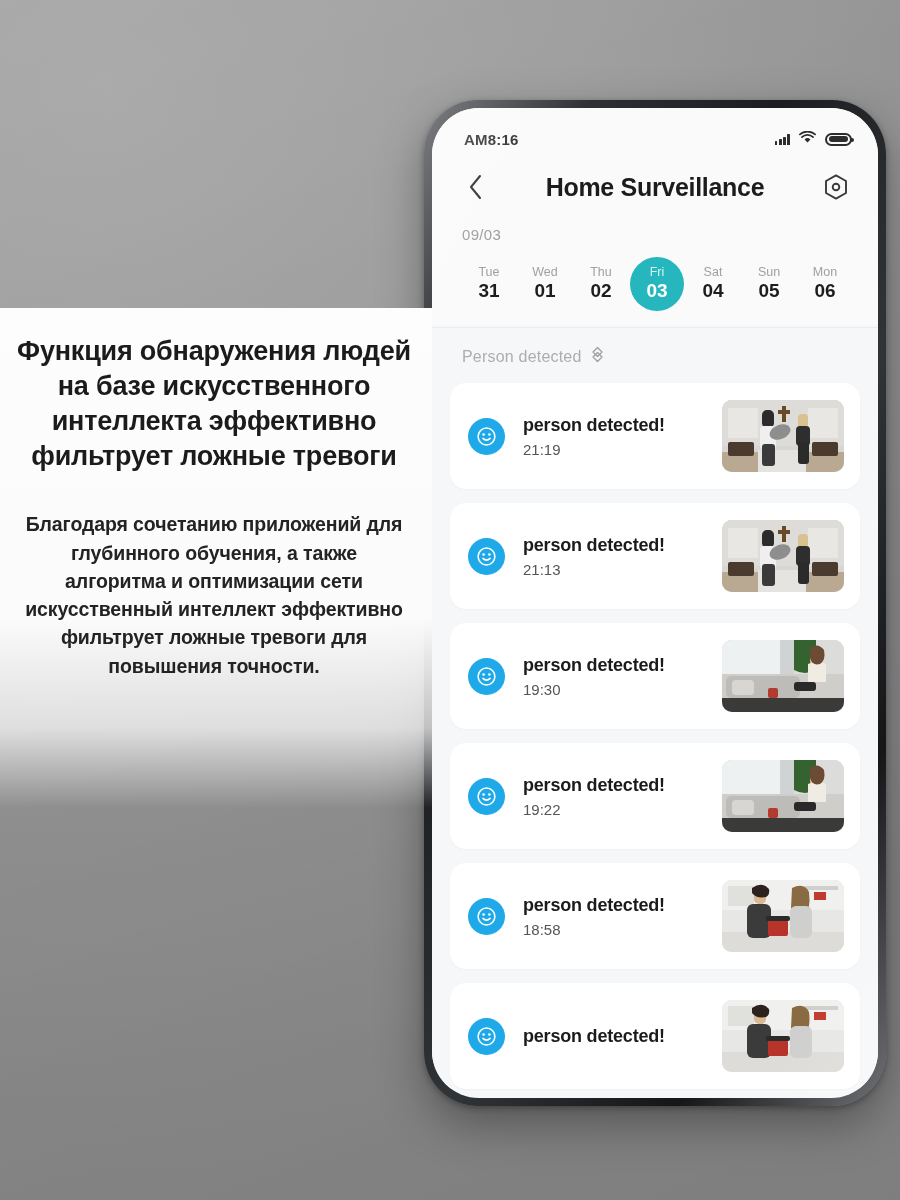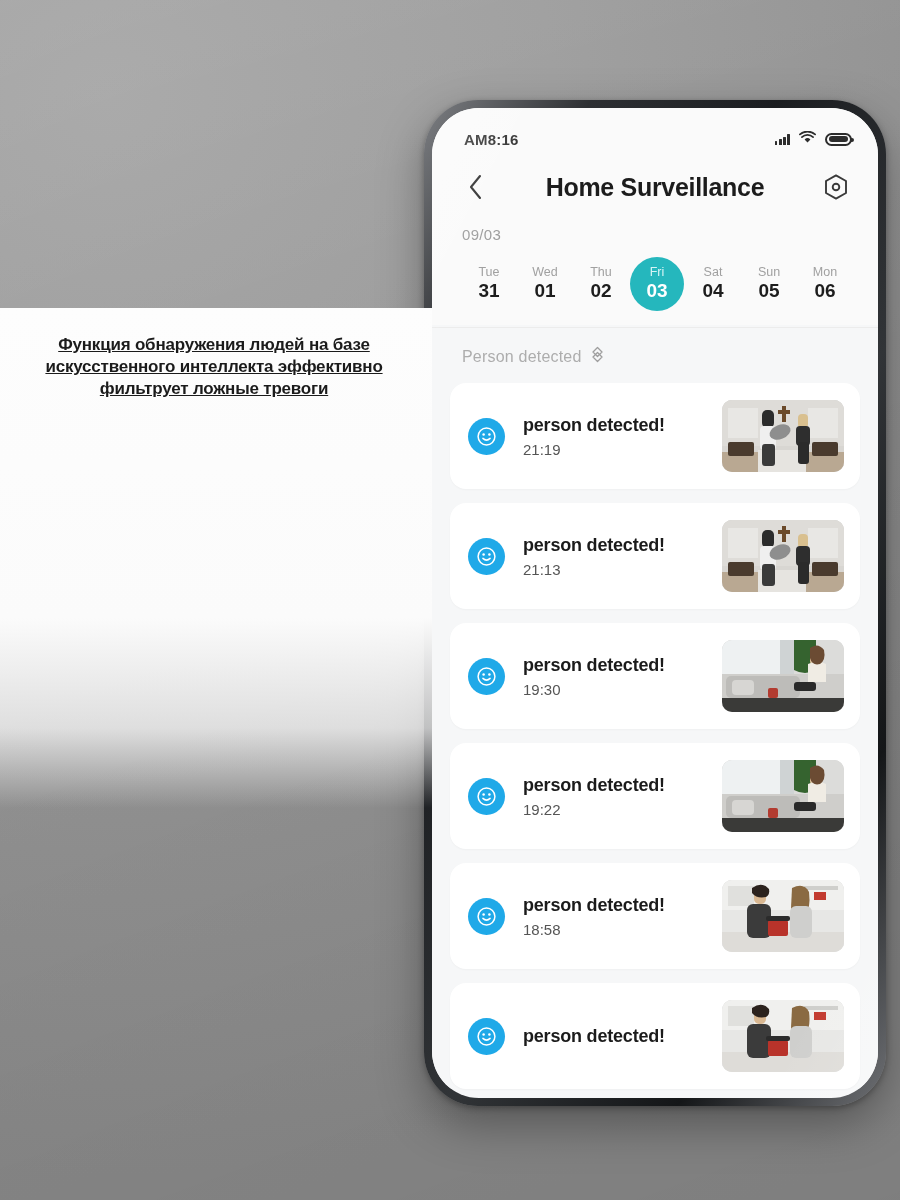--- a/index.html
+++ b/index.html
@@ -22,22 +22,22 @@
   }
 
   
   #text-panel{
     position:absolute; left:0; top:308px; width:432px; height:500px;
     background:linear-gradient(180deg,#fdfdfd 0%, #fbfbfb 62%, rgba(248,248,248,.75) 84%, rgba(160,160,160,0) 100%);
     padding:26px 14px 0 10px;
     z-index:3;
   }
   #promo-heading{
-    font-size:17px; font-weight:700; line-height:1.30;
-    color:#1b1b1b; text-align:center; letter-spacing:-.2px;text-decoration:underline;
+    font-size:27px; font-weight:700; line-height:1.30;
+    color:#1b1b1b; text-align:center; letter-spacing:-.2px;
   }
   #promo-body{
     margin-top:36px;
     font-size:19.5px; font-weight:700; line-height:1.45;
     color:#232323; text-align:center; letter-spacing:-.1px;
     padding:0 12px;
   }
 
   
   #phone{
@@ -140,20 +140,21 @@
   }
   .event-thumb svg{ display:block; width:100%; height:100%; }
 </style>
 </head>
 <body>
 
 <div id="backdrop"></div>
 
 <div id="text-panel">
   <div id="promo-heading">Функция обнаружения людей на базе искусственного интеллекта эффективно фильтрует ложные тревоги</div>
+  <div id="promo-body">Благодаря сочетанию приложений для глубинного обучения, а также алгоритма и оптимизации сети искусственный интеллект эффективно фильтрует ложные тревоги для повышения точности.</div>
 </div>
 
 <div id="phone">
   <div id="phone-screen">
 
     <div id="status-bar">
       <div id="status-time">AM8:16</div>
       <div id="status-icons">
         <span class="bars">
             <i></i>

